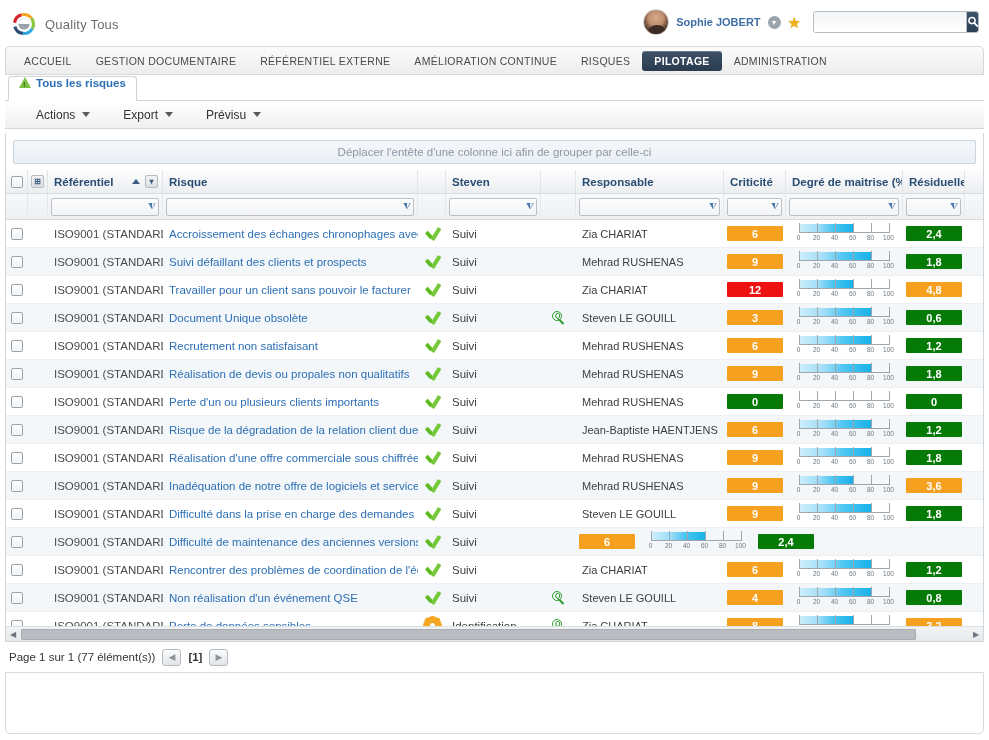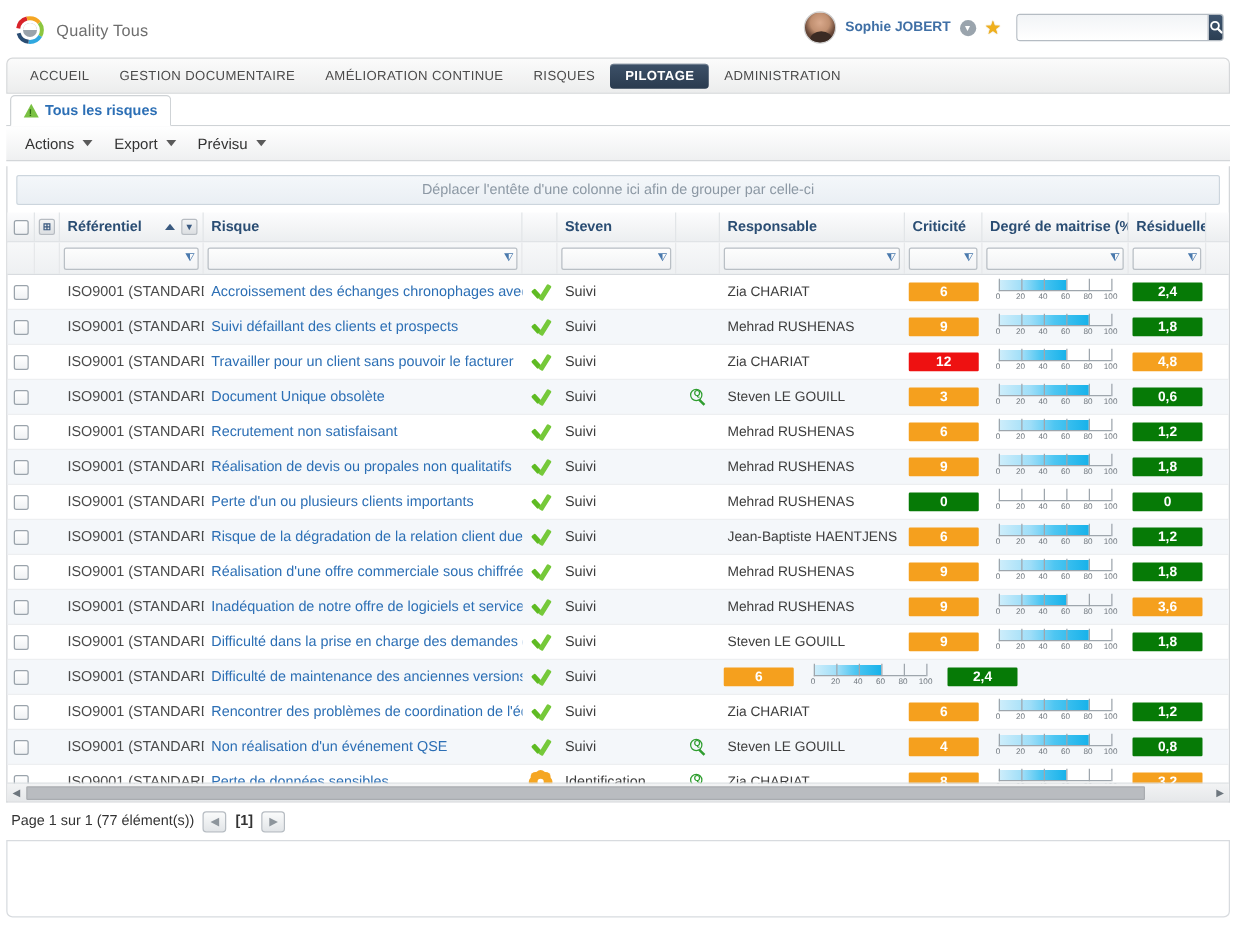--- a/index.html
+++ b/index.html
@@ -76,38 +76,38 @@
     box-shadow: inset 0 1px 0 rgba(255,255,255,.25);
   }
 
   
   .tabstrip {
     position: absolute; left: 5px; top: 75px; width: 979px; height: 26px;
     border-bottom: 1px solid #cfd3d6;
   }
   .page-tab {
     position: absolute; left: 3px; top: 1px; height: 25px;
-    display: flex; align-items: center; gap: 5px;
+    display: flex; align-items: flex-start; gap: 5px;
     padding: 0 10px; background: #ffffff;
     border: 1px solid #cfd3d6; border-bottom: 1px solid #fff;
     border-radius: 4px 4px 0 0;
   }
   .page-tab-label { color: #2c6fb5; font-weight: bold; font-size: 11.5px; }
   .warn-tri { width: 0; height: 0; border-left: 6px solid transparent; border-right: 6px solid transparent; border-bottom: 11px solid #7ac143; position: relative; }
   .warn-tri::after { content: "!"; position: absolute; left: -2px; top: 3px; font-size: 8px; color: #2e6b12; font-weight: bold; }
 
   
   .toolbar {
     position: absolute; left: 5px; top: 101px; width: 979px; height: 28px;
     background: linear-gradient(#ffffff, #eff0f1);
     border-bottom: 1px solid #d3d6d9;
     display: flex; align-items: center; padding-left: 8px; gap: 3px;
   }
   .tb-item { display: flex; align-items: center; gap: 7px; padding: 3px 7px; cursor: pointer; }
-  .tb-label { font-size: 12px; color: #333; }
+  .tb-label { font-size: 12px; color: #333; margin-left: 16px; }
   .arr-dn { width: 0; height: 0; border-left: 4px solid transparent; border-right: 4px solid transparent; border-top: 5px solid #5a5a5a; }
 
   
   .grid {
     position: absolute; left: 5px; top: 133px; width: 979px; height: 509px;
     background: #fff; border: 1px solid #d3d6d9; border-top: 0;
   }
   .group-panel {
     margin: 7px 7px 0 7px; height: 24px;
     background: linear-gradient(#f4f7fa, #eaeff4);
@@ -256,20 +256,21 @@
             <line x1="7.2" y1="6.9" x2="10.3" y2="10" stroke="#ffffff" stroke-width="1.8" stroke-linecap="round"></line>
           </svg>
         </span>
       </span>
     </div>
   </div>
 
   <div class="navbar">
     <div class="nav-item">ACCUEIL</div>
     <div class="nav-item">GESTION DOCUMENTAIRE</div>
+    <div class="nav-item">RÉFÉRENTIEL EXTERNE</div>
     <div class="nav-item">AMÉLIORATION CONTINUE</div>
     <div class="nav-item">RISQUES</div>
     <div class="nav-item active">PILOTAGE</div>
     <div class="nav-item">ADMINISTRATION</div>
   </div>
 
   <div class="tabstrip">
     <div class="page-tab">
       <span class="warn-tri"></span>
       <span class="page-tab-label">Tous les risques</span>

